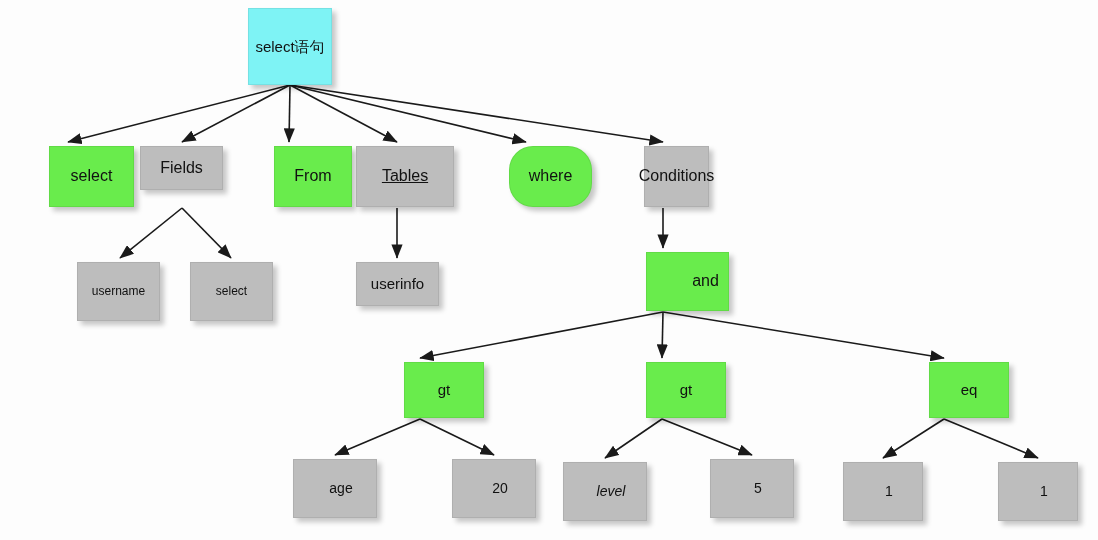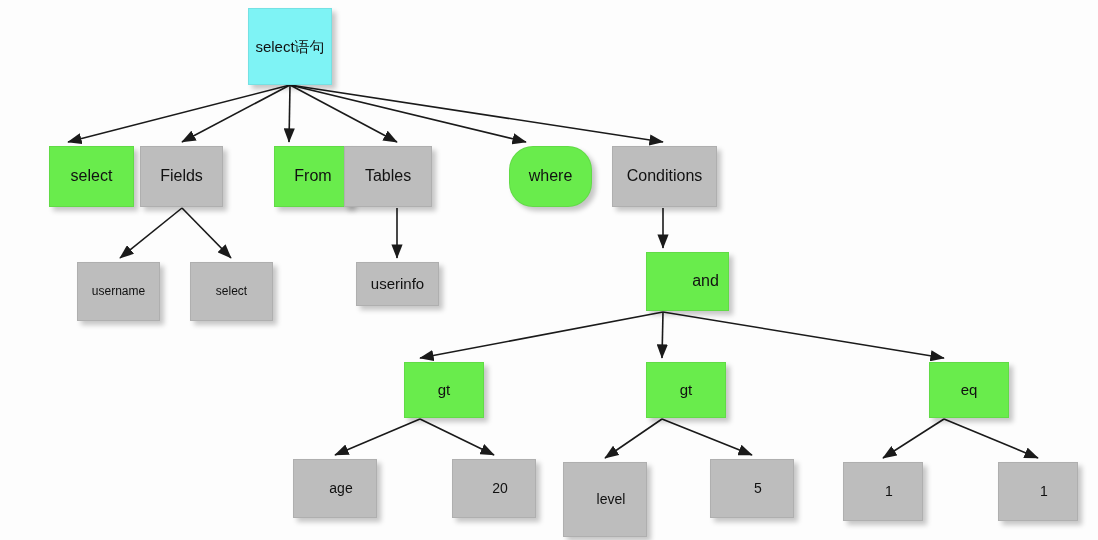--- a/index.html
+++ b/index.html
@@ -83,33 +83,33 @@
       </g>
   </svg>
 
   <div id="nodes-layer">
       <div class="node node-root fs-15" style="left: 248px; top: 8px; width: 84px; height: 77px;">
         <span>select语句</span>
       </div>
       <div class="node node-kw fs-16" style="left: 25px; top: 146px; width: 85px; height: 61px;">
         <span>select</span>
       </div>
-      <div class="node node-id fs-16" style="left: 140px; top: 146px; width: 83px; height: 61px;">
+      <div class="node node-id fs-16" style="left: 140px; top: 146px; width: 83px; height: 44px;">
         <span>Fields</span>
       </div>
       <div class="node node-kw fs-16" style="left: 250px; top: 146px; width: 78px; height: 61px;">
         <span>From</span>
       </div>
-      <div class="node node-id fs-16" style="left: 344px; top: 146px; width: 88px; height: 61px;">
+      <div class="node node-id fs-16" style="left: 356px; top: 146px; width: 98px; height: 61px; text-decoration: underline;">
         <span>Tables</span>
       </div>
       <div class="node node-kw fs-16" style="left: 485px; top: 146px; width: 83px; height: 61px; border-radius: 24px;">
         <span>where</span>
       </div>
-      <div class="node node-id fs-16" style="left: 612px; top: 146px; width: 105px; height: 61px;">
+      <div class="node node-id fs-16" style="left: 644px; top: 146px; width: 65px; height: 61px;">
         <span>Conditions</span>
       </div>
       <div class="node node-id fs-12" style="left: 77px; top: 262px; width: 83px; height: 59px; align-items: center;">
         <span>username</span>
       </div>
       <div class="node node-id fs-12" style="left: 190px; top: 262px; width: 83px; height: 59px;">
         <span>select</span>
       </div>
       <div class="node node-id fs-15" style="left: 356px; top: 262px; width: 83px; height: 44px;">
         <span>userinfo</span>
@@ -125,21 +125,21 @@
       </div>
       <div class="node node-kw fs-15" style="left: 905px; top: 362px; width: 80px; height: 56px; align-items: center;">
         <span>eq</span>
       </div>
       <div class="node node-id fs-14" style="left: 293px; top: 459px; width: 84px; height: 59px;">
         <span>age</span>
       </div>
       <div class="node node-id fs-14" style="left: 452px; top: 459px; width: 84px; height: 59px;">
         <span>20</span>
       </div>
-      <div class="node node-id fs-14" style="left: 563px; top: 462px; width: 84px; height: 75px;">
+      <div class="node node-id fs-14" style="left: 563px; top: 462px; width: 84px; height: 59px; font-style: italic;">
         <span>level</span>
       </div>
       <div class="node node-id fs-14" style="left: 710px; top: 459px; width: 84px; height: 59px;">
         <span>5</span>
       </div>
       <div class="node node-id fs-14" style="left: 843px; top: 462px; width: 80px; height: 59px;">
         <span>1</span>
       </div>
       <div class="node node-id fs-14" style="left: 998px; top: 462px; width: 80px; height: 59px;">
         <span>1</span>

